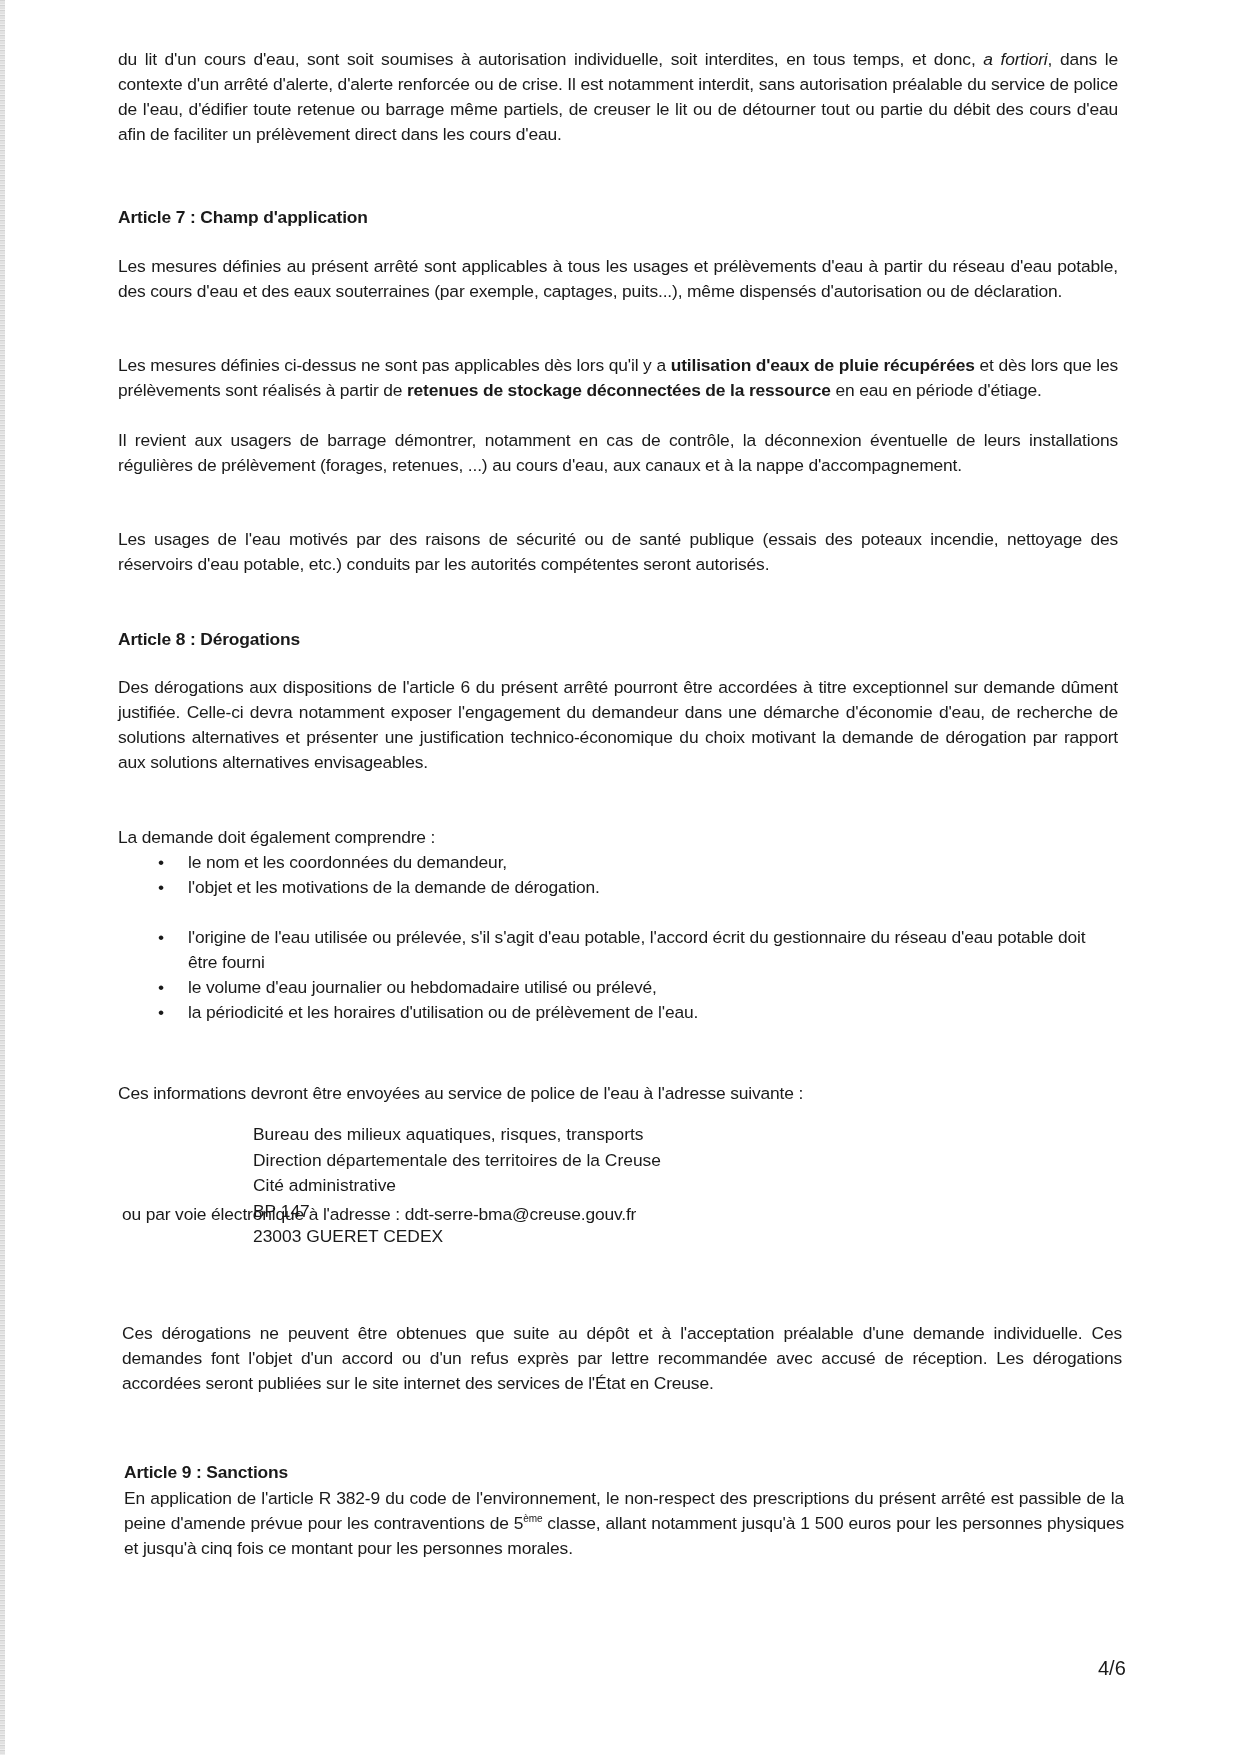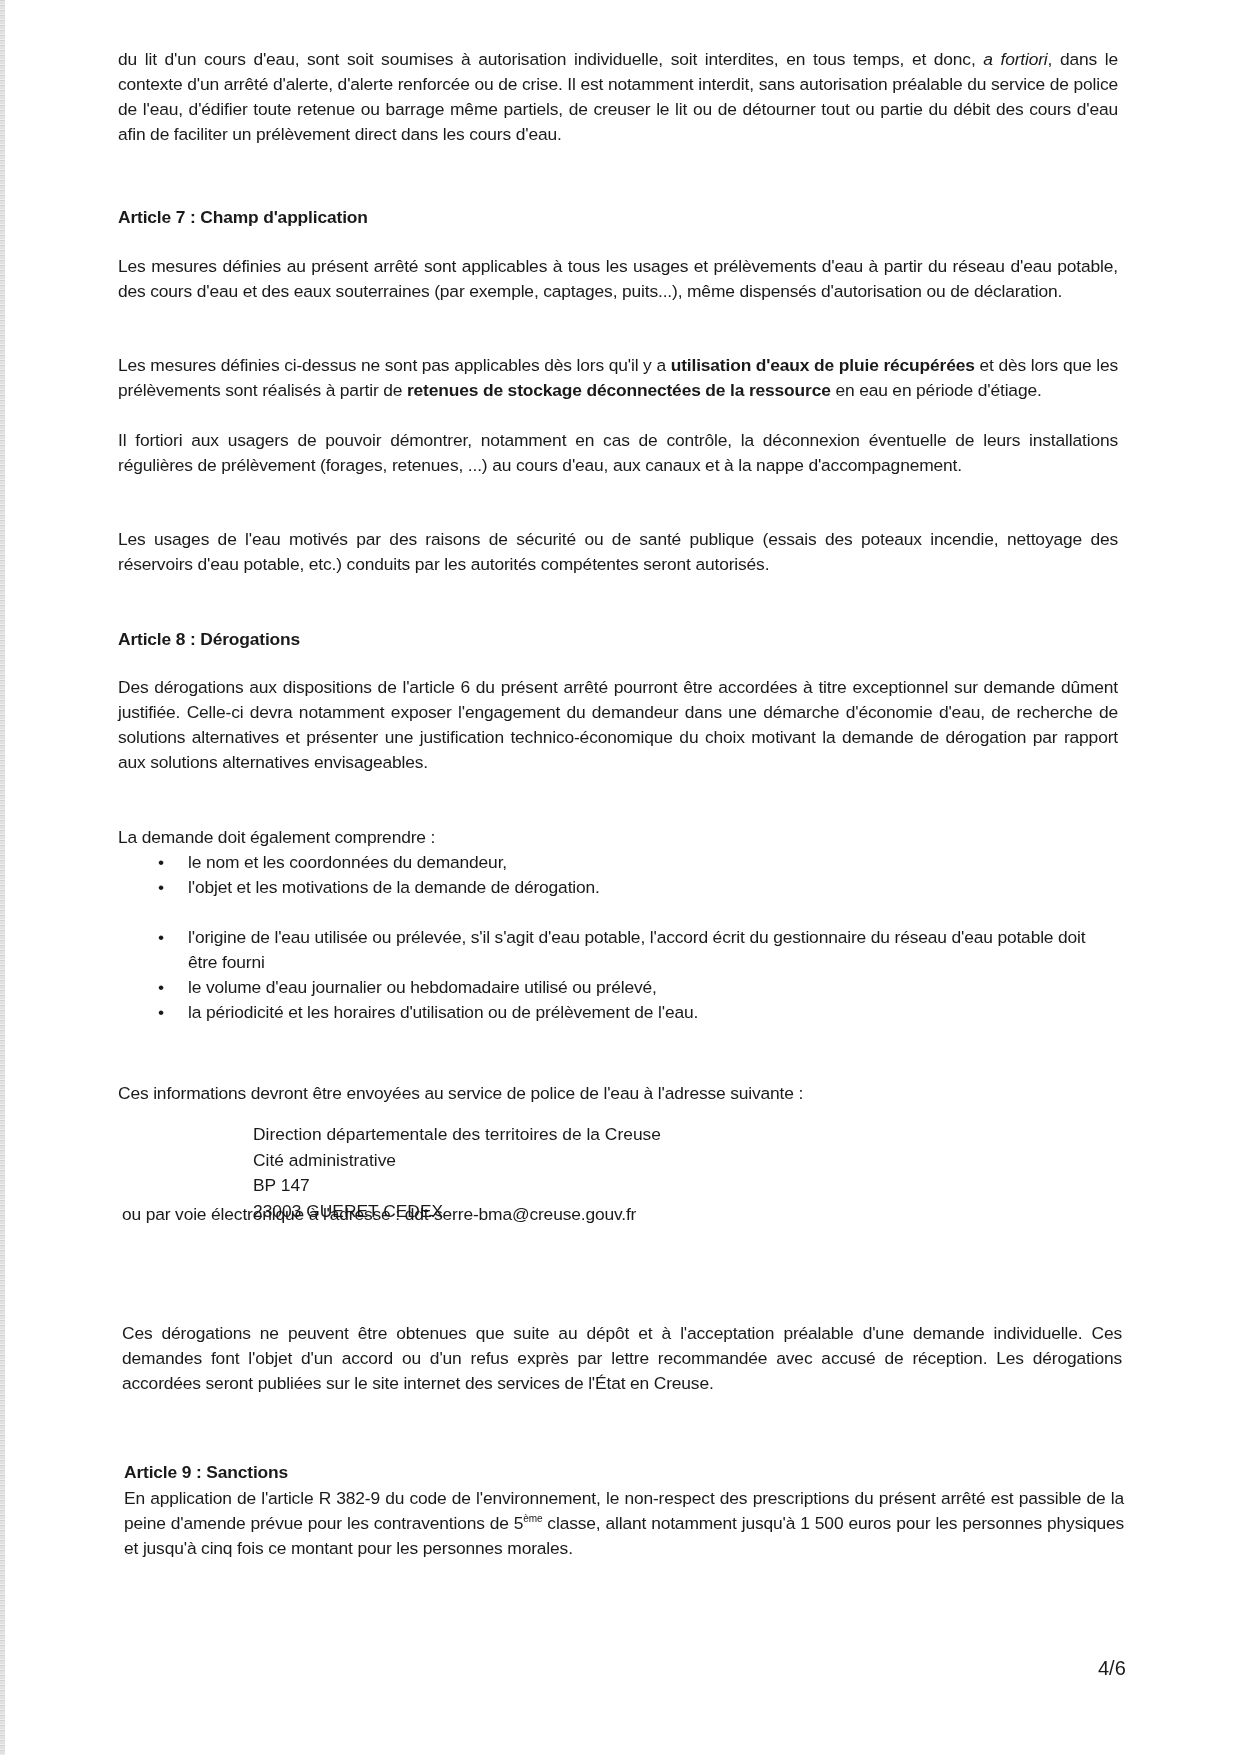--- a/index.html
+++ b/index.html
@@ -39,21 +39,21 @@
   </div>
 
   <div class="block heading" style="top:205px;">Article 7 : Champ d'application</div>
 
   <div class="block justify" style="top:254px;">Les mesures définies au présent arrêté sont applicables à tous les usages et prélèvements d'eau à partir du réseau d'eau potable, des cours d'eau et des eaux souterraines (par exemple, captages, puits...), même dispensés d'autorisation ou de déclaration.</div>
 
   <div class="block justify" style="top:353px;">
     <span>Les mesures définies ci-dessus ne sont pas applicables dès lors qu'il y a </span><span class="bold">utilisation d'eaux de pluie récupérées</span><span> et dès lors que les prélèvements sont réalisés à partir de </span><span class="bold">retenues de stockage déconnectées de la ressource</span><span> en eau en période d'étiage.</span>
   </div>
 
-  <div class="block justify" style="top:428px;">Il fortiori aux usagers de pouvoir démontrer, notamment en cas de contrôle, la déconnexion éventuelle de leurs installations régulières de prélèvement (forages, retenues, ...) au cours d'eau, aux canaux et à la nappe d'accompagnement.</div>
+  <div class="block justify" style="top:428px;">Il revient aux usagers de barrage démontrer, notamment en cas de contrôle, la déconnexion éventuelle de leurs installations régulières de prélèvement (forages, retenues, ...) au cours d'eau, aux canaux et à la nappe d'accompagnement.</div>
 
   <div class="block justify" style="top:527px;">Les usages de l'eau motivés par des raisons de sécurité ou de santé publique (essais des poteaux incendie, nettoyage des réservoirs d'eau potable, etc.) conduits par les autorités compétentes seront autorisés.</div>
 
   <div class="block heading" style="top:627px;">Article 8 : Dérogations</div>
 
   <div class="block justify" style="top:675px;">Des dérogations aux dispositions de l'article 6 du présent arrêté pourront être accordées à titre exceptionnel sur demande dûment justifiée. Celle-ci devra notamment exposer l'engagement du demandeur dans une démarche d'économie d'eau, de recherche de solutions alternatives et présenter une justification technico-économique du choix motivant la demande de dérogation par rapport aux solutions alternatives envisageables.</div>
 
   <div class="block" style="top:825px;">
     <div>La demande doit également comprendre :</div>
     <ul class="bullets">
@@ -66,20 +66,21 @@
     <ul class="bullets" style="padding-right:10px;">
       <li>l'origine de l'eau utilisée ou prélevée, s'il s'agit d'eau potable, l'accord écrit du gestionnaire du réseau d'eau potable doit être fourni</li>
       <li>le volume d'eau journalier ou hebdomadaire utilisé ou prélevé,</li>
       <li>la périodicité et les horaires d'utilisation ou de prélèvement de l'eau.</li>
     </ul>
   </div>
 
   <div class="block" style="top:1073px;margin-top:8px;">Ces informations devront être envoyées au service de police de l'eau à l'adresse suivante :</div>
 
   <div class="addr" style="top:1122px;">
+    <div>Bureau des milieux aquatiques, risques, transports</div>
     <div>Direction départementale des territoires de la Creuse</div>
     <div>Cité administrative</div>
     <div>BP 147</div>
     <div>23003 GUERET CEDEX</div>
   </div>
 
   <div class="block" style="top:1202px; left:122px;">
     <span>ou par voie électronique à l'adresse : </span><span>ddt-serre-bma@creuse.gouv.fr</span>
   </div>
 

